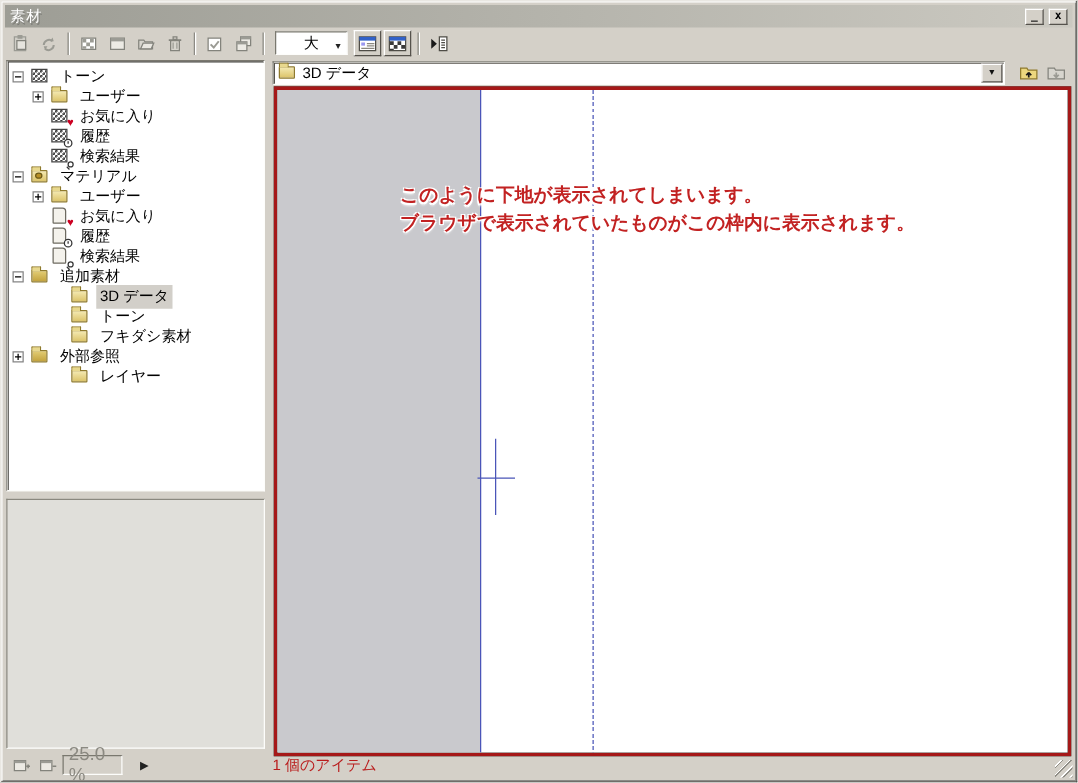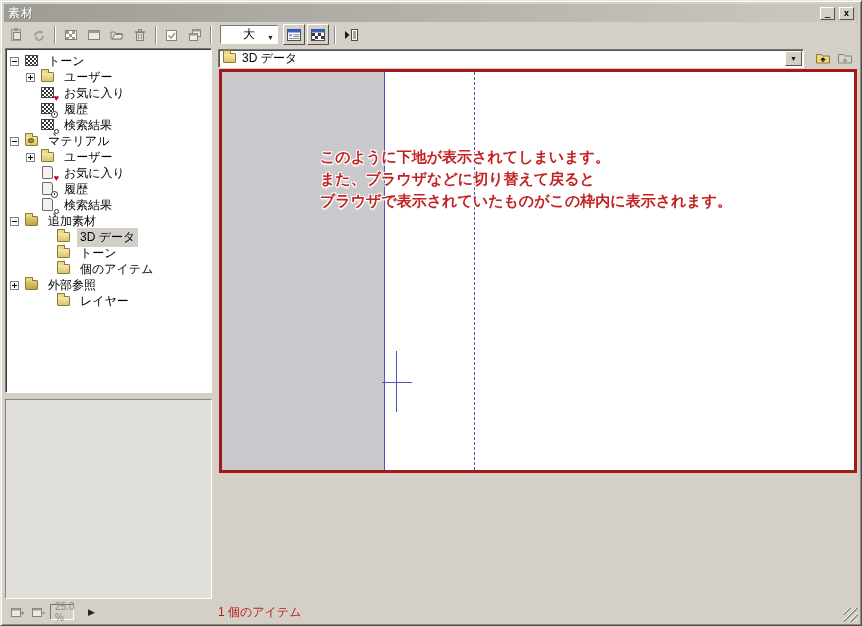--- a/index.html
+++ b/index.html
@@ -103,40 +103,40 @@
     box-shadow: inset 1px 1px 0 #55534c; }
   .path-icon { width:17px; height:14px; position:relative; margin:0 3px 0 3px; flex:none; }
   .path-text { font-size:12px; }
   .path-arrow { width:17px; height:15px; margin-left:auto; margin-right:1px; background:#d4d0c8;
     border:1px solid; border-color:#fff #55524c #55524c #fff;
     display:flex; align-items:center; justify-content:center; font-size:7px; color:#111; }
   .path-btn { width:22px; height:20px; display:flex; align-items:center; justify-content:center; flex:none; }
   .path-btn.first { margin-left:8px; }
 
   
-  .canvas-frame { position:absolute; left:218px; top:68px; width:638px; height:404px;
+  .canvas-frame { position:absolute; left:218px; top:68px; width:638px; height:536px;
     border:3px solid #a51818; background:#0f766e; }
   .canvas-inner { position:relative; width:100%; height:100%; overflow:hidden; background:#fff; }
   .backdrop { position:absolute; left:0; top:0; width:162px; height:100%; background:#c9c9cd; }
   .guide-solid { position:absolute; top:0; bottom:0; width:1px; background:#4a55b8; }
   .guide-dashed { position:absolute; top:0; bottom:0; width:1px;
     background:repeating-linear-gradient(to bottom,#4a55b8 0 3px,rgba(255,255,255,.55) 3px 5px); }
   .cross-v { position:absolute; width:1px; background:#4a55b8; }
   .cross-h { position:absolute; height:1px; background:#4a55b8; }
   .annotation { position:absolute; left:98px; top:74px; font-size:15px; font-weight:bold;
     color:#c22222; line-height:22px; white-space:nowrap;
     text-shadow:-1px -1px 0 #fff,1px -1px 0 #fff,-1px 1px 0 #fff,1px 1px 0 #fff,0 2px 2px rgba(255,255,255,.9); }
 
   
   .statusbar { position:absolute; left:3px; right:3px; bottom:3px; height:20px;
     display:flex; align-items:center; }
   .status-icon { width:17px; height:15px; margin-left:4px; display:flex; align-items:center; justify-content:center; }
-  .zoom-box { width:24px; height:16px; margin-left:4px; background:#d4d0c8;
+  .zoom-box { width:48px; height:16px; margin-left:4px; background:#d4d0c8;
     border:1px solid; border-color:#7a786f #fdfdfb #fdfdfb #7a786f;
-    font-size:10px; color:#8b8981; display:flex; align-items:center; padding-left:4px; }
+    font-size:15px; color:#8b8981; display:flex; align-items:center; padding-left:4px; }
   .expand-arrow { margin-left:14px; font-size:9px; color:#222; }
   .items-label { position:absolute; left:214px; font-size:12px; color:#b91c1c; }
   .resize-grip { position:absolute; right:0; bottom:0; width:14px; height:14px;
     background:repeating-linear-gradient(135deg,transparent 0 3px,#fff 3px 4px,#908e86 4px 5px); }
 </style>
 </head>
 <body>
 
 <div class="window">
 
@@ -347,21 +347,21 @@
           <span class="icon-folder"></span>
         </span>
         <span class="tree-label">トーン</span>
       </div>
       <div class="tree-row">
         <span style="width: 34px; flex: 0 0 auto;"></span>
         <span class="ebox-space"></span>
         <span class="tree-icon">
           <span class="icon-folder"></span>
         </span>
-        <span class="tree-label">個のアイテム</span>
+        <span class="tree-label">フキダシ素材</span>
       </div>
       <div class="tree-row">
         <span style="width: 2px; flex: 0 0 auto;"></span>
         <span class="ebox plus"></span>
         <span class="tree-icon">
           <span class="icon-folder dark"></span>
         </span>
         <span class="tree-label">外部参照</span>
       </div>
       <div class="tree-row">
@@ -400,21 +400,20 @@
 
   <div class="canvas-frame">
     <div class="canvas-inner">
       <div class="backdrop"></div>
       <div class="guide-solid" style="left:162px;"></div>
       <div class="guide-dashed" style="left:252px;"></div>
       <div class="cross-v" style="left:174px;top:279px;height:61px;"></div>
       <div class="cross-h" style="left:160px;top:310px;width:30px;"></div>
       <div class="annotation" id="annotation" style="color: rgb(194, 34, 34);">
           <div>このように下地が表示されてしまいます。</div>
-          <div>また、ブラウザなどに切り替えて戻ると</div>
           <div>ブラウザで表示されていたものがこの枠内に表示されます。</div>
         </div>
     </div>
   </div>
 
   <div class="statusbar">
     <span class="status-icon" id="st-zoomin">
         <svg width="16" height="16" viewBox="0 0 16 16">
           <rect x="2.5" y="4.5" width="9" height="8" fill="#eceae4" stroke="#83837c"></rect>
           <rect x="2.5" y="4.5" width="9" height="2" fill="#9b9b94"></rect>

